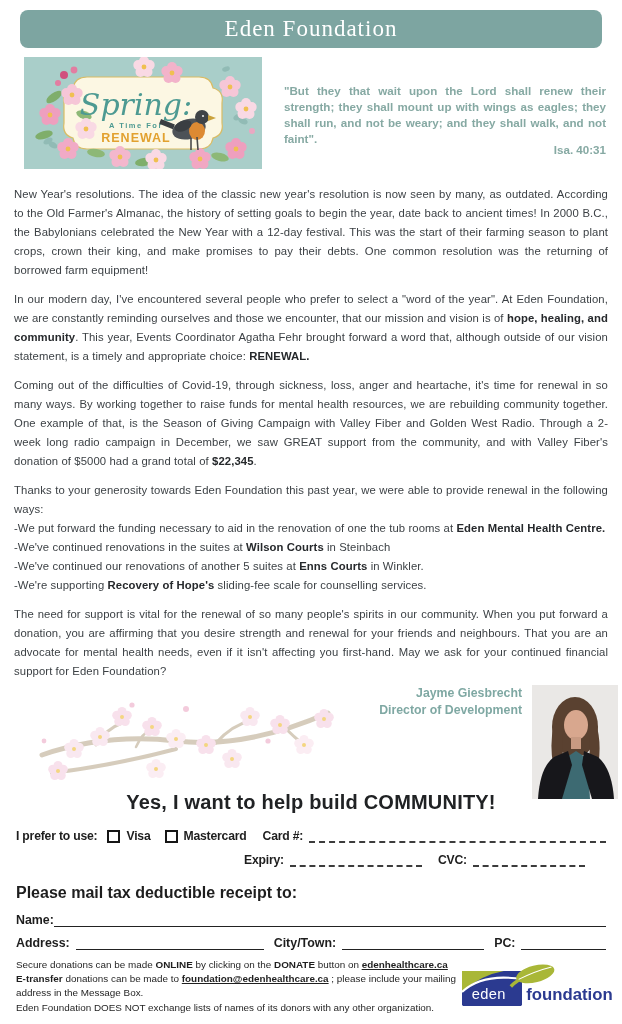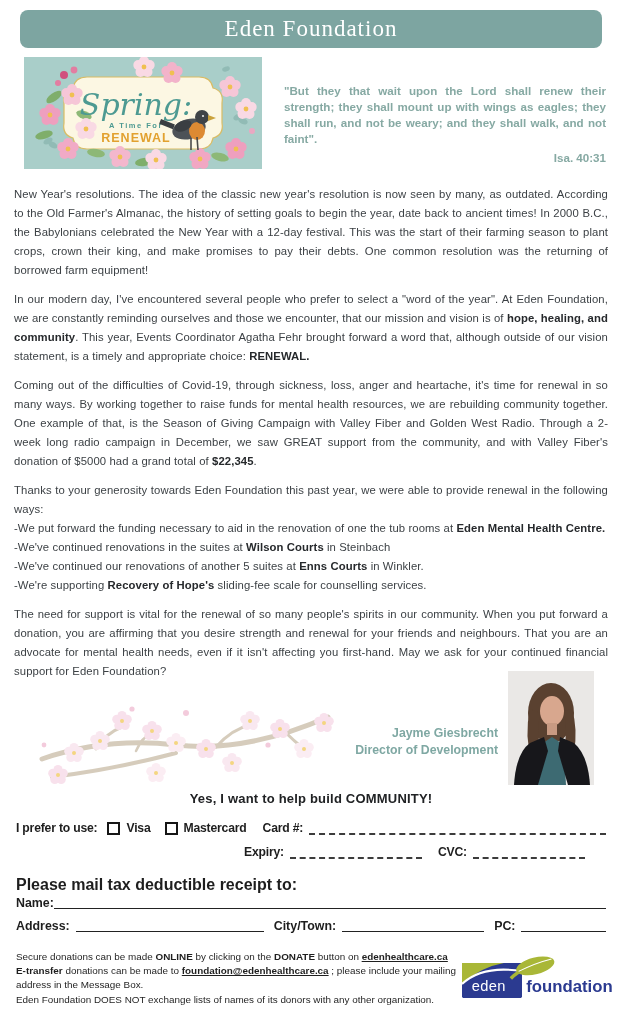--- a/index.html
+++ b/index.html
@@ -21,47 +21,47 @@
   }
 
   
   .hero { display:flex; padding:9px 16px 0 14px; }
   .spring-card { margin-left:10px; flex:none; }
   .quote-wrap {
     flex:1; padding:26px 0 0 22px; position:relative;
     color:#86a9a3; font-weight:bold; font-size:11.6px; line-height:16px;
     text-align:justify;
   }
-  .quote-ref { position:absolute; right:0; bottom:3px; font-weight:bold; }
+  .quote-ref { position:absolute; right:0; bottom:11px; font-weight:bold; }
 
   
   .copy { padding:6px 14px 0 14px; }
   .copy p { font-size:11.3px; line-height:19px; text-align:justify; margin-top:10px; letter-spacing:.1px; }
   .copy p.list-line { margin-top:0; }
   .copy b { color:#26292c; }
 
   
-  .sig-row { display:flex; align-items:flex-end; padding:4px 28px 0 0; height:104px;margin-left:36px; }
+  .sig-row { display:flex; padding:4px 4px 0 0; height:104px;margin-left:36px; }
   .sig-block { margin-left:auto; text-align:right; color:#7fa8a3; font-weight:bold; font-size:12.3px; line-height:17px; margin:0 10px 26px auto; }
   .photo { flex:none; }
 
   
-  .cta { text-align:center; font-weight:bold; font-size:13px; color:#202224; margin:6px 0 10px 0; letter-spacing:.2px; }
+  .cta { text-align:center; font-weight:bold; font-size:20px; color:#202224; margin:6px 0 10px 0; letter-spacing:.2px; }
 
   
   .form { padding:0 16px; color:#1e1e1e; }
   .frow { display:flex; align-items:center; height:24px; font-size:12.2px; font-weight:bold; letter-spacing:-0.2px; }
   .cb { width:13px; height:13px; border:2.4px solid #161616; background:#fff; flex:none; }
   .gap6{margin-left:6px;} .gap10{margin-left:10px;} .gap14{margin-left:14px;} .gap16{margin-left:16px;}
   .dline { display:inline-block; height:13px; border-bottom:2px dashed #3c3c3c; }
   .sline { display:inline-block; height:13px; border-bottom:1.8px solid #222; }
   .grow { flex:1; }
   .expiry-row { padding-left:228px; }
   .receipt-head { font-size:16px; font-weight:bold; letter-spacing:0; margin-top:10px; height:22px; display:flex; align-items:center;}
-  .rrow { display:flex; height:23px; font-size:12.4px; font-weight:bold; letter-spacing:0; }
+  .rrow { display:flex; align-items:flex-end; height:23px; font-size:12.4px; font-weight:bold; letter-spacing:0; }
 
   
   .footer { display:flex; padding:8px 10px 0 16px; }
   .foot-text { width:462px; font-size:9.9px; line-height:14.2px; color:#1f1f1f; }
   .foot-text b { font-weight:bold; }
   .flink { font-weight:bold; text-decoration:underline; color:#1f1f1f; cursor:pointer; }
   .logo-wrap { margin-left:auto; padding-top:4px; }
 </style>
 </head>
 <body>

